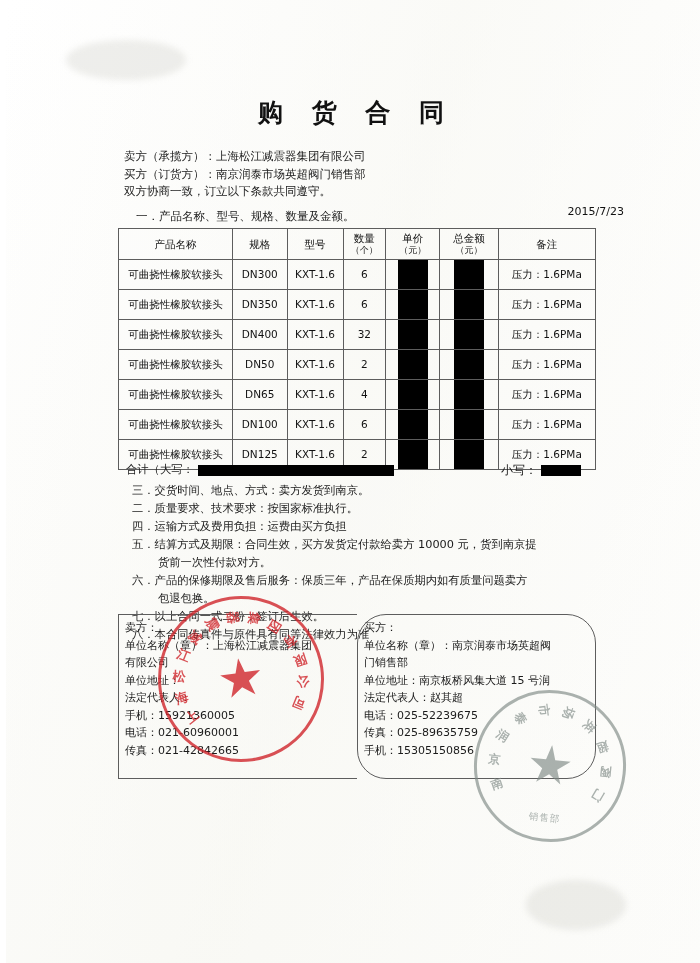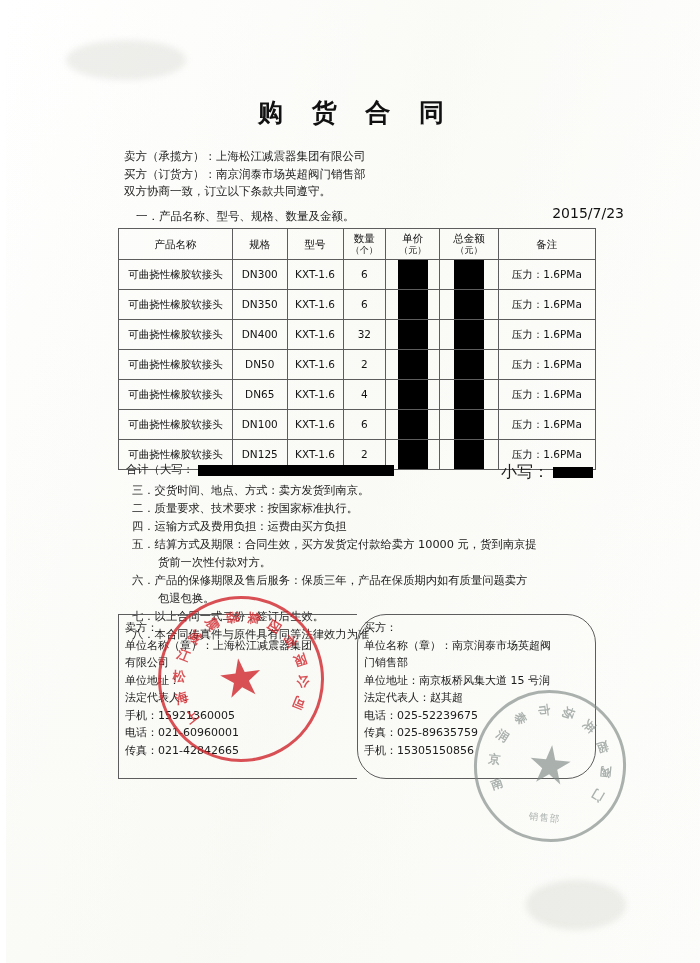--- a/index.html
+++ b/index.html
@@ -49,21 +49,21 @@
     font-size: 11.5px;
     line-height: 17.5px;
     color: #1b1b1b;
     font-family: "DejaVu Sans", "Liberation Sans", sans-serif;
   }
   .intro div { white-space: nowrap; }
   .date-line {
     position: absolute;
     right: 82px;
     top: 205px;
-    font-size: 14px;
+    font-size: 11px;
     color: #111;
     font-family: "DejaVu Sans", "Liberation Sans", sans-serif;
   }
   .sec-head {
     position: absolute;
     left: 130px;
     top: 209px;
     font-size: 11.5px;
     color: #1b1b1b;
     white-space: nowrap;
@@ -357,21 +357,21 @@
             <span class="redact"></span>
           </td>
         <td>压力：1.6PMa</td>
       </tr>
     </tbody>
   </table>
 
   <div style="position:absolute;left:120px;top:462px;font-size:11.3px;color:#1b1b1b;">
     <span>合计（大写：</span><span class="sum-bar"></span>
   </div>
-  <div style="position:absolute;left:495px;top:462px;font-size:16px;color:#1b1b1b;">
+  <div style="position:absolute;left:495px;top:462px;font-size:12px;color:#1b1b1b;">
     <span>小写：</span><span class="sum-bar-small"></span>
   </div>
 
   <div class="clauses">
     <p>三．交货时间、地点、方式：卖方发货到南京。</p>
     <p>二．质量要求、技术要求：按国家标准执行。</p>
     <p>四．运输方式及费用负担：运费由买方负担</p>
     <p>五．结算方式及期限：合同生效，买方发货定付款给卖方 10000 元，货到南京提</p>
     <p class="indent">货前一次性付款对方。</p>
     <p>六．产品的保修期限及售后服务：保质三年，产品在保质期内如有质量问题卖方</p>

